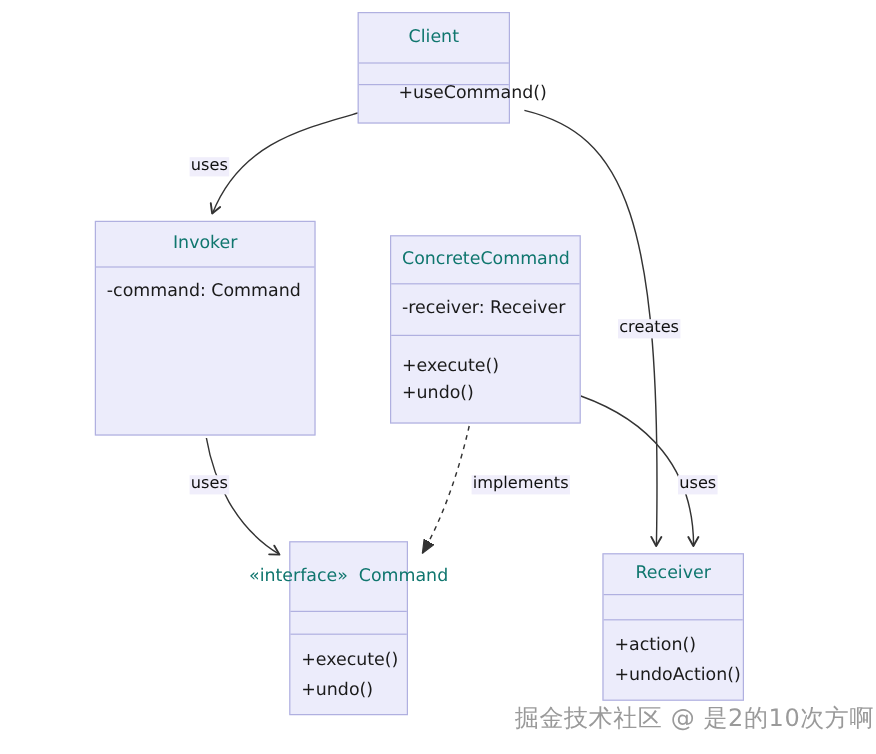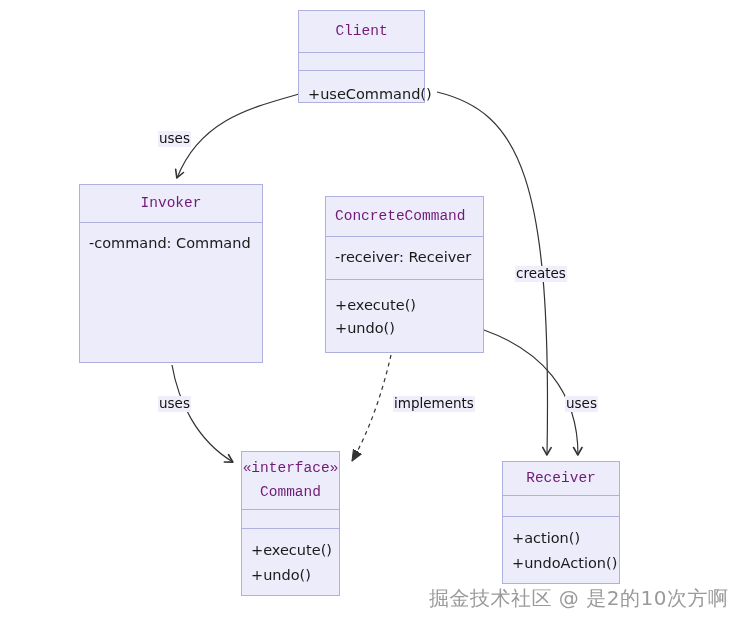--- a/index.html
+++ b/index.html
@@ -34,22 +34,21 @@
   .uml-compartment {
     box-sizing: border-box;
     border-bottom: 1.5px solid #b0b0e0;
     padding: 0;
   }
   .uml-compartment:last-child {
     border-bottom: none;
   }
   .uml-name-compartment {
     text-align: center;
-    color: #701a75;
-    font-family: Liberation Mono, monospace;
+    color: #0f766e;
   }
   .uml-name-compartment.left-aligned {
     text-align: left;
     padding-left: 9px;
   }
   .uml-stereotype {
     display: block;
     font-size: 14.5px;
     line-height: 1.05;
   }
@@ -113,21 +112,21 @@
   <path d="M 391 355 C 383 390 370 430 352 461" fill="none" stroke="#333333" stroke-width="1.2" stroke-dasharray="4,4" marker-end="url(#arrow-solid)"></path>
 
   <path d="M 484 330 C 540 350 578 390 578 455" fill="none" stroke="#333333" stroke-width="1.2" marker-end="url(#arrow-open)"></path>
 </svg>
 
 <div class="uml-class" style="left:298px; top:10px; width:127px; height:93px;">
   <div class="uml-compartment uml-name-compartment" style="height:42px; display:flex; align-items:center; justify-content:center;">
     <span class="uml-classname">Client</span>
   </div>
   <div class="uml-compartment uml-empty-compartment" style="height:18px;"></div>
-  <div class="uml-compartment" style="height:31px; display:flex; flex-direction:column; justify-content:flex-end;">
+  <div class="uml-compartment" style="height:31px; display:flex; flex-direction:column; justify-content:flex-start;margin-left:24px;">
     <div class="uml-member">+useCommand()</div>
   </div>
 </div>
 
 <div class="uml-class" style="left:79px; top:184px; width:184px; height:179px;">
   <div class="uml-compartment uml-name-compartment" style="height:38px; display:flex; align-items:center; justify-content:center;">
     <span class="uml-classname">Invoker</span>
   </div>
   <div class="uml-compartment" style="height:41px; display:flex; flex-direction:column; justify-content:center;">
     <div class="uml-member">-command: Command</div>
@@ -141,21 +140,21 @@
   <div class="uml-compartment" style="height:43px; display:flex; flex-direction:column; justify-content:center;">
     <div class="uml-member">-receiver: Receiver</div>
   </div>
   <div class="uml-compartment" style="height:74px; display:flex; flex-direction:column; justify-content:center; gap:8px;">
     <div class="uml-member">+execute()</div>
     <div class="uml-member">+undo()</div>
   </div>
 </div>
 
 <div class="uml-class" style="left:241px; top:451px; width:99px; height:145px;">
-  <div class="uml-compartment uml-name-compartment" style="height:58px; display:flex; flex-direction:column; align-items:center; justify-content:center; gap:9px;">
+  <div class="uml-compartment uml-name-compartment" style="height:58px; display:flex; flex-direction:row; align-items:center; justify-content:center; gap:9px;">
     <span class="uml-stereotype">«interface»</span>
     <span class="uml-classname">Command</span>
   </div>
   <div class="uml-compartment uml-empty-compartment" style="height:19px;"></div>
   <div class="uml-compartment" style="height:68px; display:flex; flex-direction:column; justify-content:center; gap:9px;">
     <div class="uml-member">+execute()</div>
     <div class="uml-member">+undo()</div>
   </div>
 </div>
 

